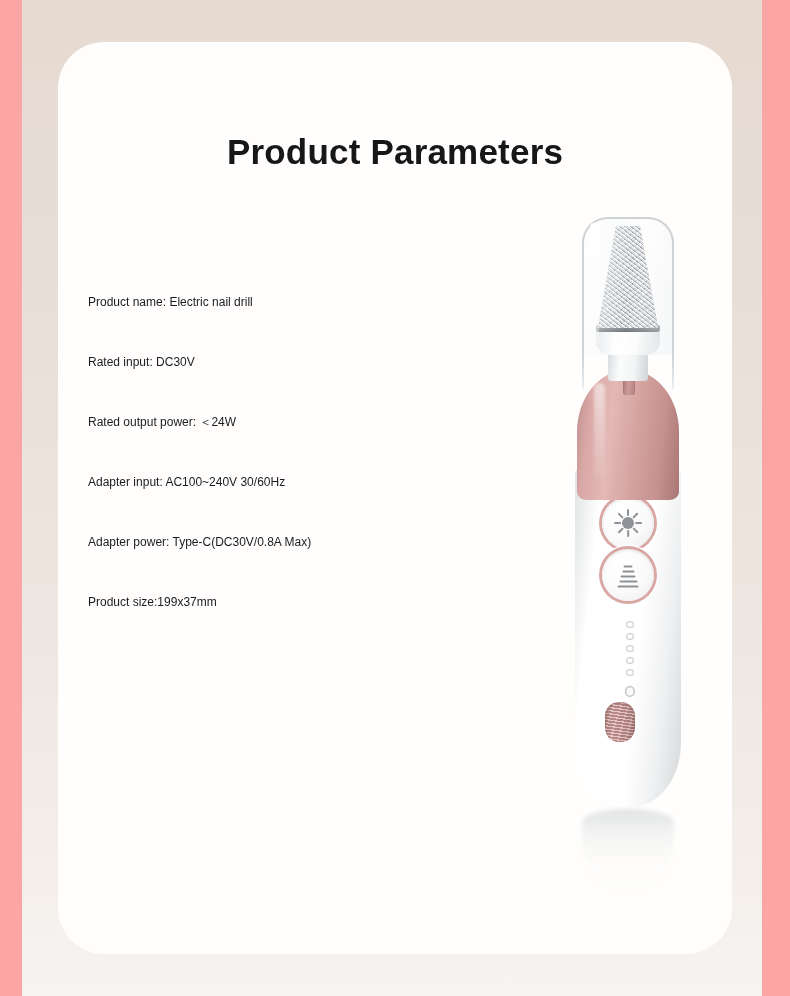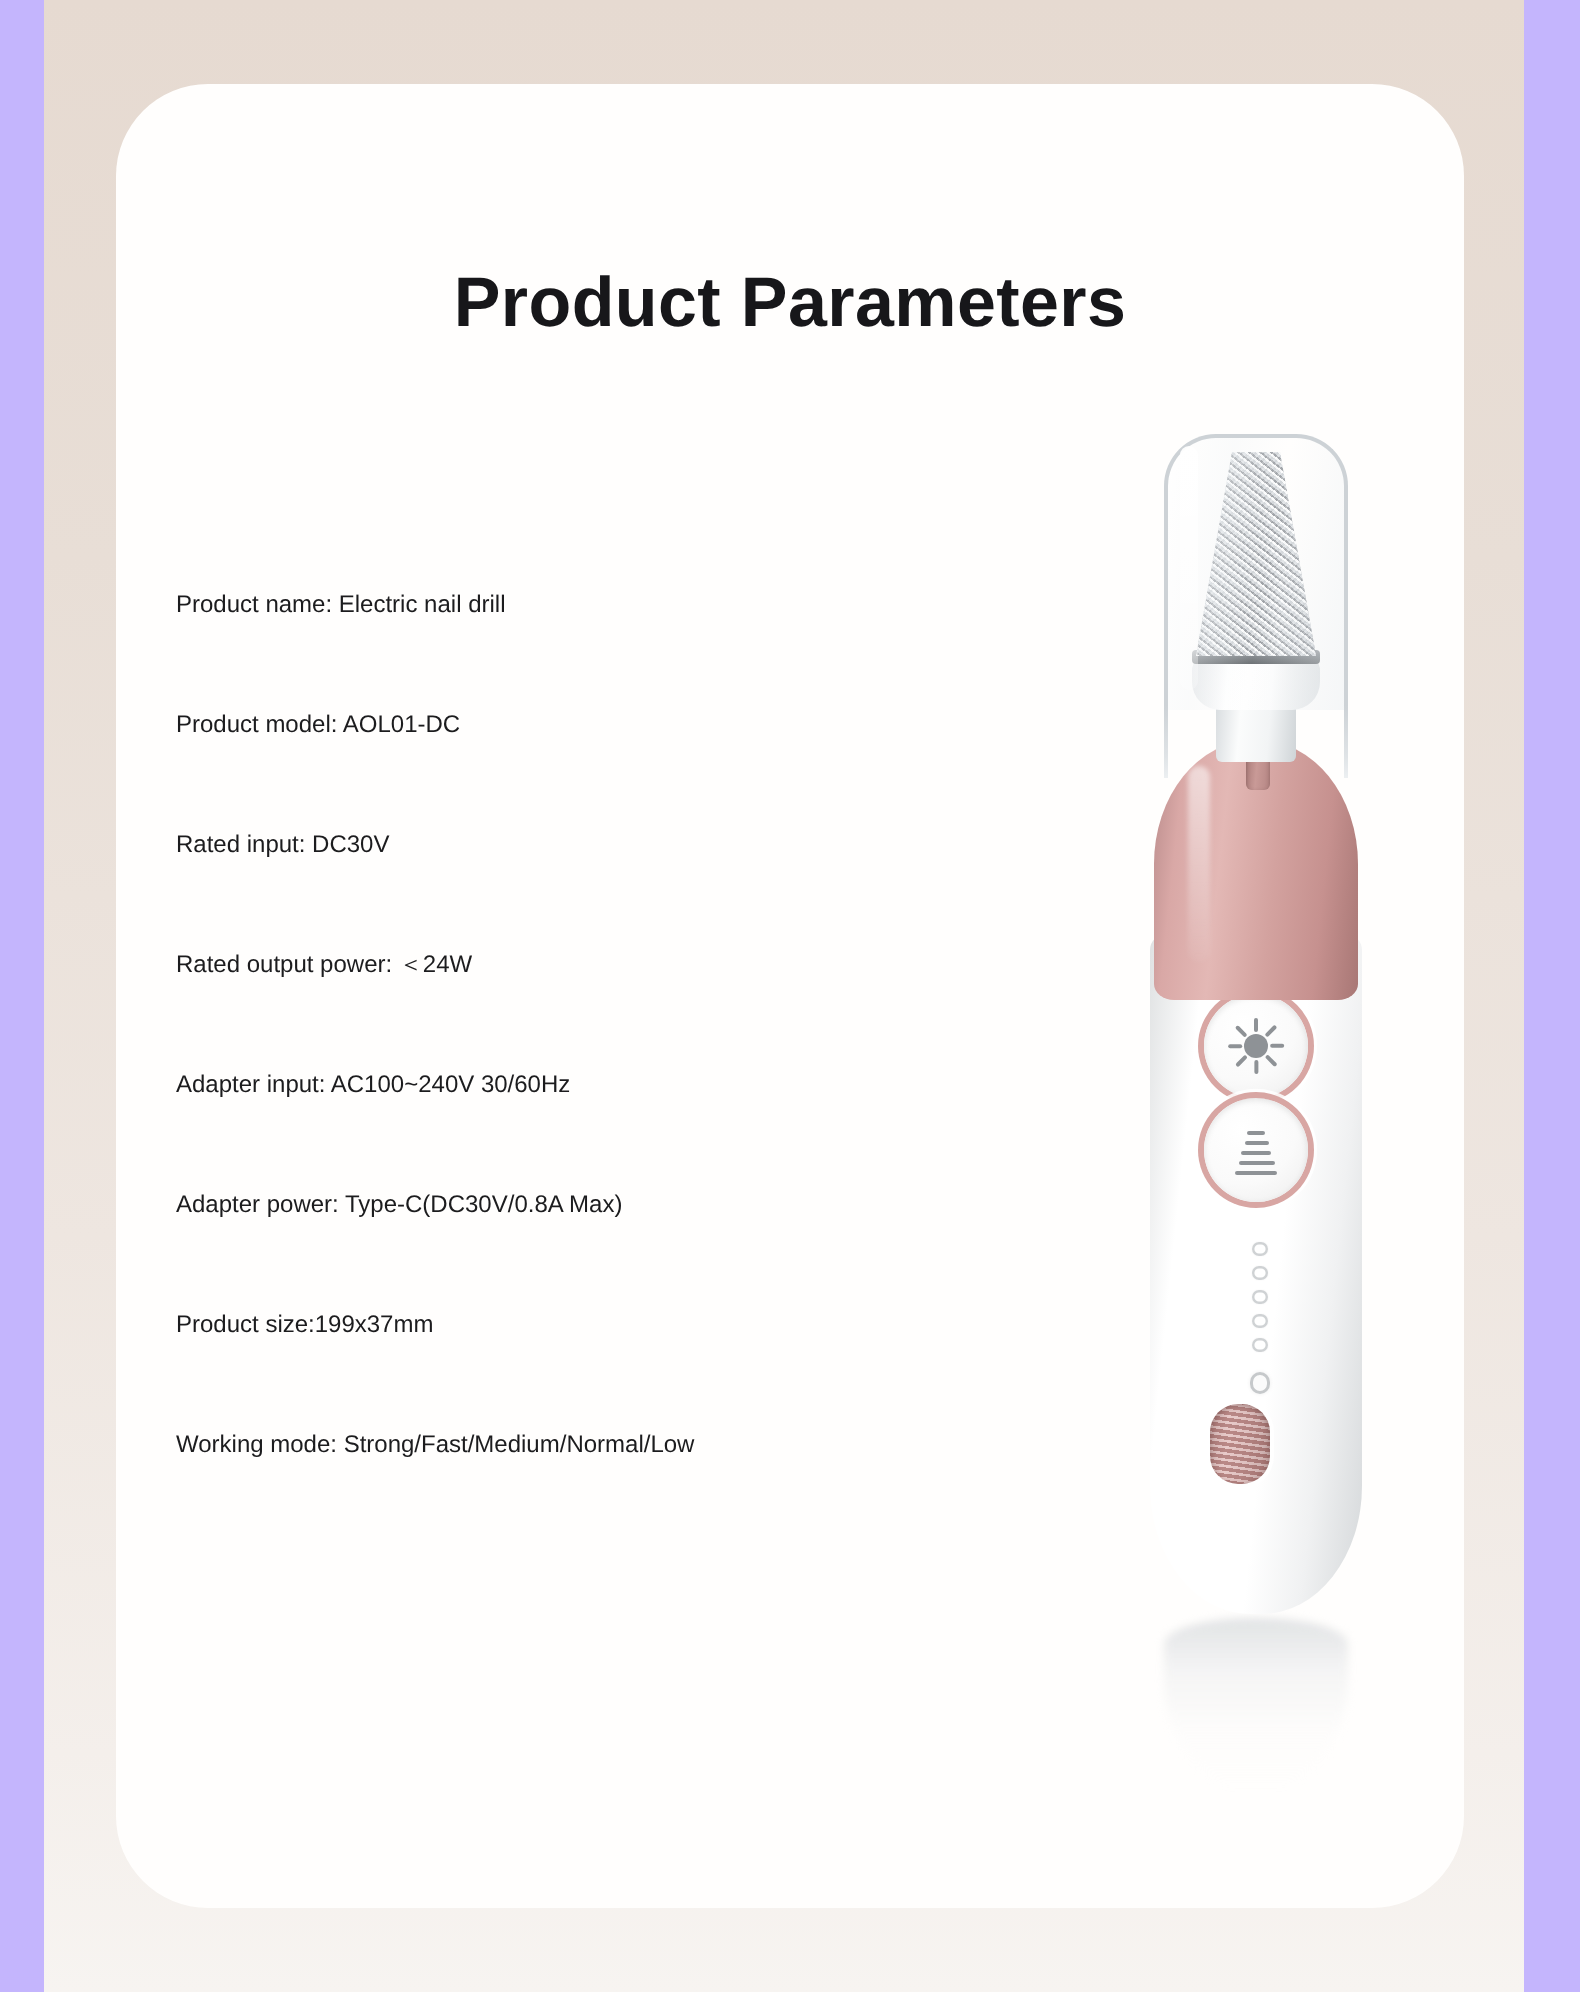--- a/index.html
+++ b/index.html
@@ -12,21 +12,21 @@
     width: 790px;
     height: 996px;
     overflow: hidden;
     font-family: "Liberation Sans", sans-serif;
   }
 
   #page {
     position: relative;
     width: 790px;
     height: 996px;
-    background: #c4b5fd;
+    background: #fca5a5;
   }
 
   
   #backdrop {
     position: absolute;
     left: 22px;
     top: 0;
     width: 740px;
     height: 996px;
     background: linear-gradient(180deg,
@@ -342,27 +342,25 @@
 <div id="page">
 
   <div id="backdrop"></div>
 
   <div id="card"></div>
 
   <div id="title">Product Parameters</div>
 
   <div id="spec-list">
     <div class="spec-row">Product name: Electric nail drill</div>
-    <div class="spec-row">Product model: AOL01-DC</div>
     <div class="spec-row">Rated input: DC30V</div>
     <div class="spec-row">Rated output power: ＜24W</div>
     <div class="spec-row">Adapter input: AC100~240V 30/60Hz</div>
     <div class="spec-row">Adapter power: Type-C(DC30V/0.8A Max)</div>
     <div class="spec-row">Product size:199x37mm</div>
-    <div class="spec-row">Working mode: Strong/Fast/Medium/Normal/Low</div>
   </div>
 
   <div id="product">
 
     <div class="reflection"></div>
 
     <div class="body-main"></div>
 
     <div class="btn btn-power">
       <span class="sun-core"></span>

